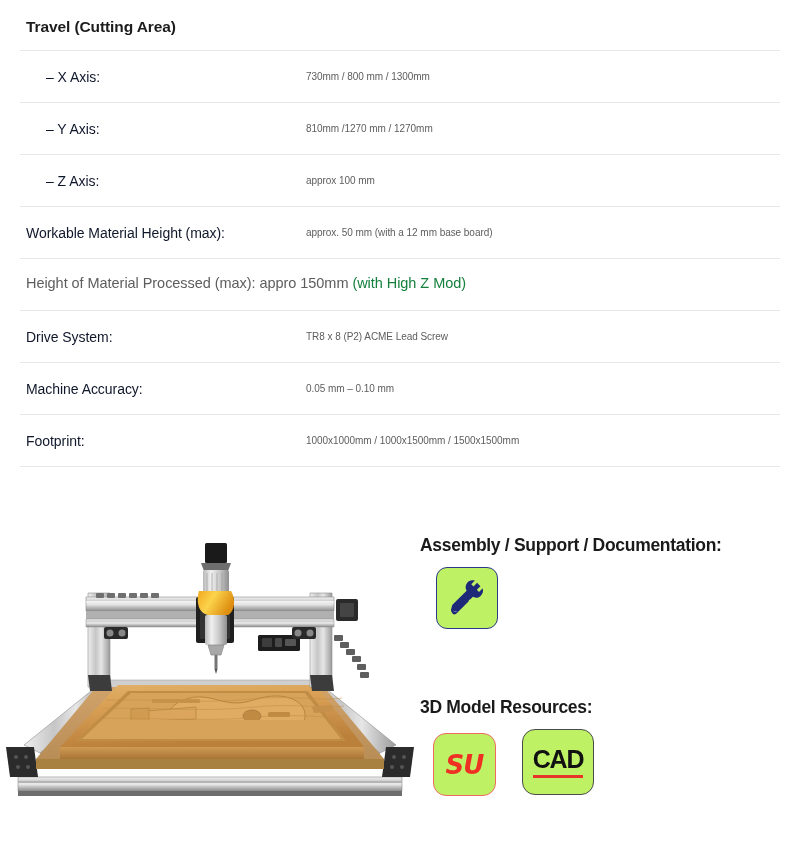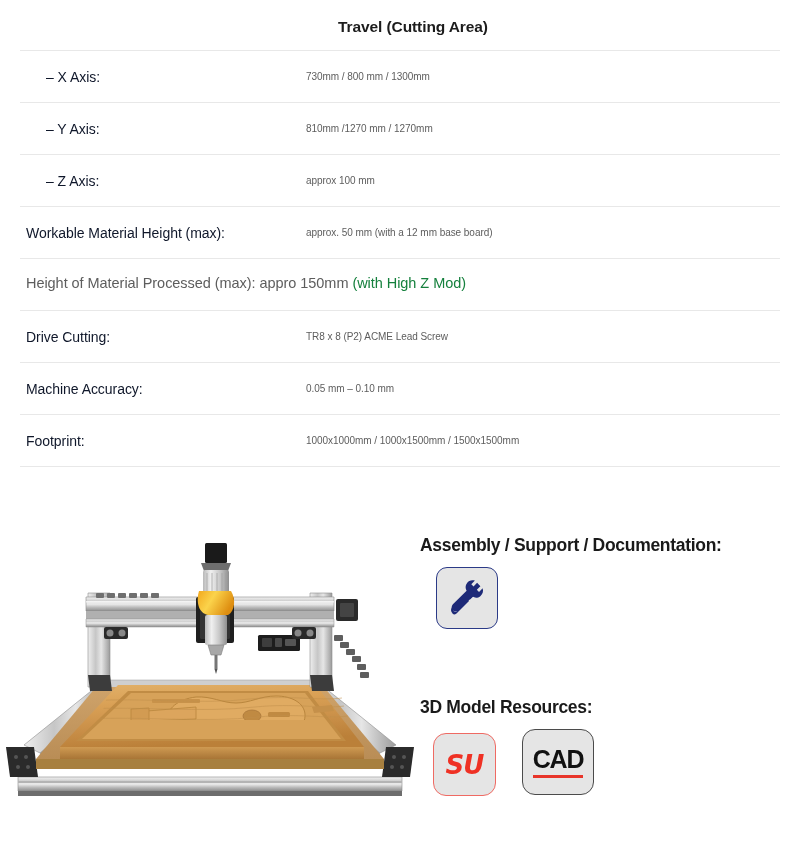--- a/index.html
+++ b/index.html
@@ -22,21 +22,20 @@
     left: 0;
     top: 0;
     width: 800px;
   }
   .spec-title {
     font-size: 15.5px;
     font-weight: bold;
     color: #1c1c1c;
     padding: 18px 0 14px 26px;
     letter-spacing: -0.1px;
-    text-align: center;
   }
   .spec-row {
     display: flex;
     align-items: center;
     border-top: 1px solid #e8e8e8;
     margin: 0 20px 0 20px;
     box-sizing: border-box;
     min-height: 52px;
   }
   .spec-row.indent .spec-label {
@@ -111,21 +110,21 @@
     color: #1a1a1a;
     letter-spacing: -0.3px;
     white-space: nowrap;
   }
   #assembly-heading { position: absolute; left: 2px; top: 30px; }
   #models-heading   { position: absolute; left: 2px; top: 192px; }
 
   .icon-badge {
     position: absolute;
     box-sizing: border-box;
-    background: #e5e5e5;
+    background: #bef264;
     display: flex;
     align-items: center;
     justify-content: center;
   }
   #tools-badge {
     left: 18px;
     top: 62px;
     width: 62px;
     height: 62px;
     border: 1.6px solid #2b3a87;
@@ -201,21 +200,21 @@
   <div class="spec-row">
     <div class="spec-label">Workable Material Height (max):</div>
     <div class="spec-value">approx. 50 mm (with a 12 mm base board)</div>
   </div>
 
   <div class="spec-row full">
     <div class="spec-fullline"><span>Height of Material Processed (max): appro 150mm </span><span class="red-note">(with High Z Mod)</span></div>
   </div>
 
   <div class="spec-row">
-    <div class="spec-label">Drive Cutting:</div>
+    <div class="spec-label">Drive System:</div>
     <div class="spec-value">TR8 x 8 (P2) ACME Lead Screw</div>
   </div>
 
   <div class="spec-row">
     <div class="spec-label">Machine Accuracy:</div>
     <div class="spec-value">0.05 mm – 0.10 mm</div>
   </div>
 
   <div class="spec-row">
     <div class="spec-label">Footprint:</div>

